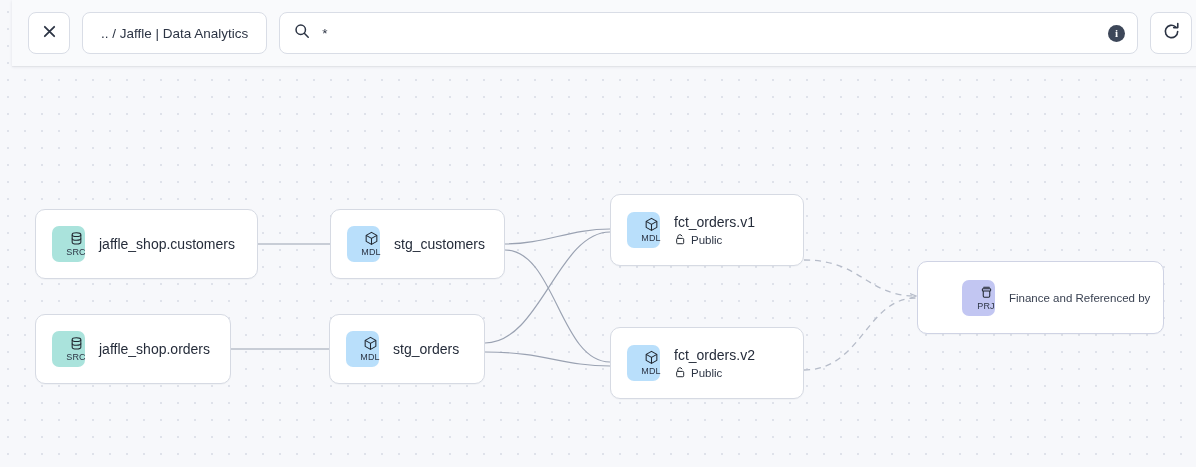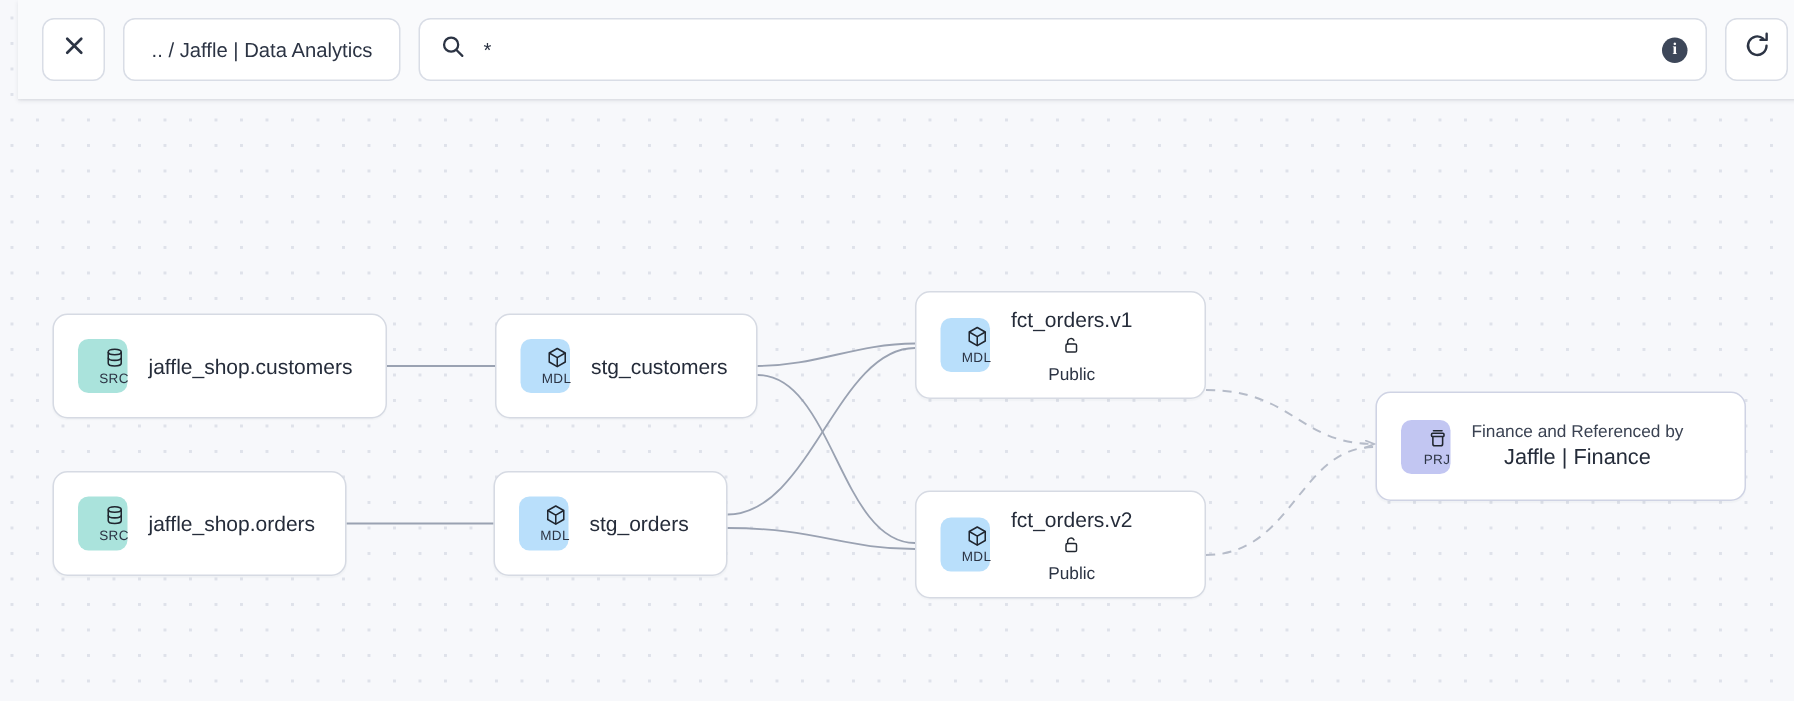--- a/index.html
+++ b/index.html
@@ -149,36 +149,35 @@
   .badge-text {
     font-size: 9px;
     letter-spacing: 0.2px;
     color: #2c3444;
     font-family: "Liberation Sans", sans-serif;
     line-height: 1;
     margin-top: 2px;
   }
   .badge.src { background: #aae3dc; text-align: center; }
   .badge.mdl { background: #b9dffb; }
-  .badge.prj { background: #c2c6f2; }
+  .badge.prj { background: #c2c6f2; margin-left: 28px; }
 
   .node-label {
     font-size: 14px;
     color: #252c3a;
     white-space: nowrap;
   }
   .node-body { display: flex; flex-direction: column; gap: 3px; min-width: 0; text-align: center; }
   .node-sub {
     font-size: 11.5px;
     color: #2c3444;
     display: flex;
     align-items: center;
     gap: 5px;
     white-space: nowrap;
-    flex-direction: column;
   }
   .node-kicker {
     font-size: 11.5px;
     color: #3a4252;
     white-space: nowrap;
   }
   .node-title-lg {
     font-size: 14.5px;
     color: #252c3a;
     white-space: nowrap;
@@ -365,17 +364,16 @@
         <svg width="15" height="15" viewBox="0 0 18 18">
           <path d="M5.6 2.6 L12.4 2.6" stroke="#20262f" stroke-width="1.3" stroke-linecap="round"></path>
           <rect x="4.0" y="4.6" width="10" height="2.6" rx="0.9" fill="none" stroke="#20262f" stroke-width="1.25"></rect>
           <path d="M5.1 7.2 L5.1 13.1 C5.1 14.0 5.8 14.6 6.6 14.6 L11.4 14.6 C12.2 14.6 12.9 14.0 12.9 13.1 L12.9 7.2" fill="none" stroke="#20262f" stroke-width="1.25" stroke-linejoin="round"></path>
         </svg>
       </span>
       <span class="badge-text">PRJ</span>
     </div>
     <div class="node-body">
       <span class="node-kicker">Finance and Referenced by</span>
-      <span class="node-title-lg">Jaffle | Finance</span>
     </div>
   </div>
 
 </div>
 
 </body></html>

